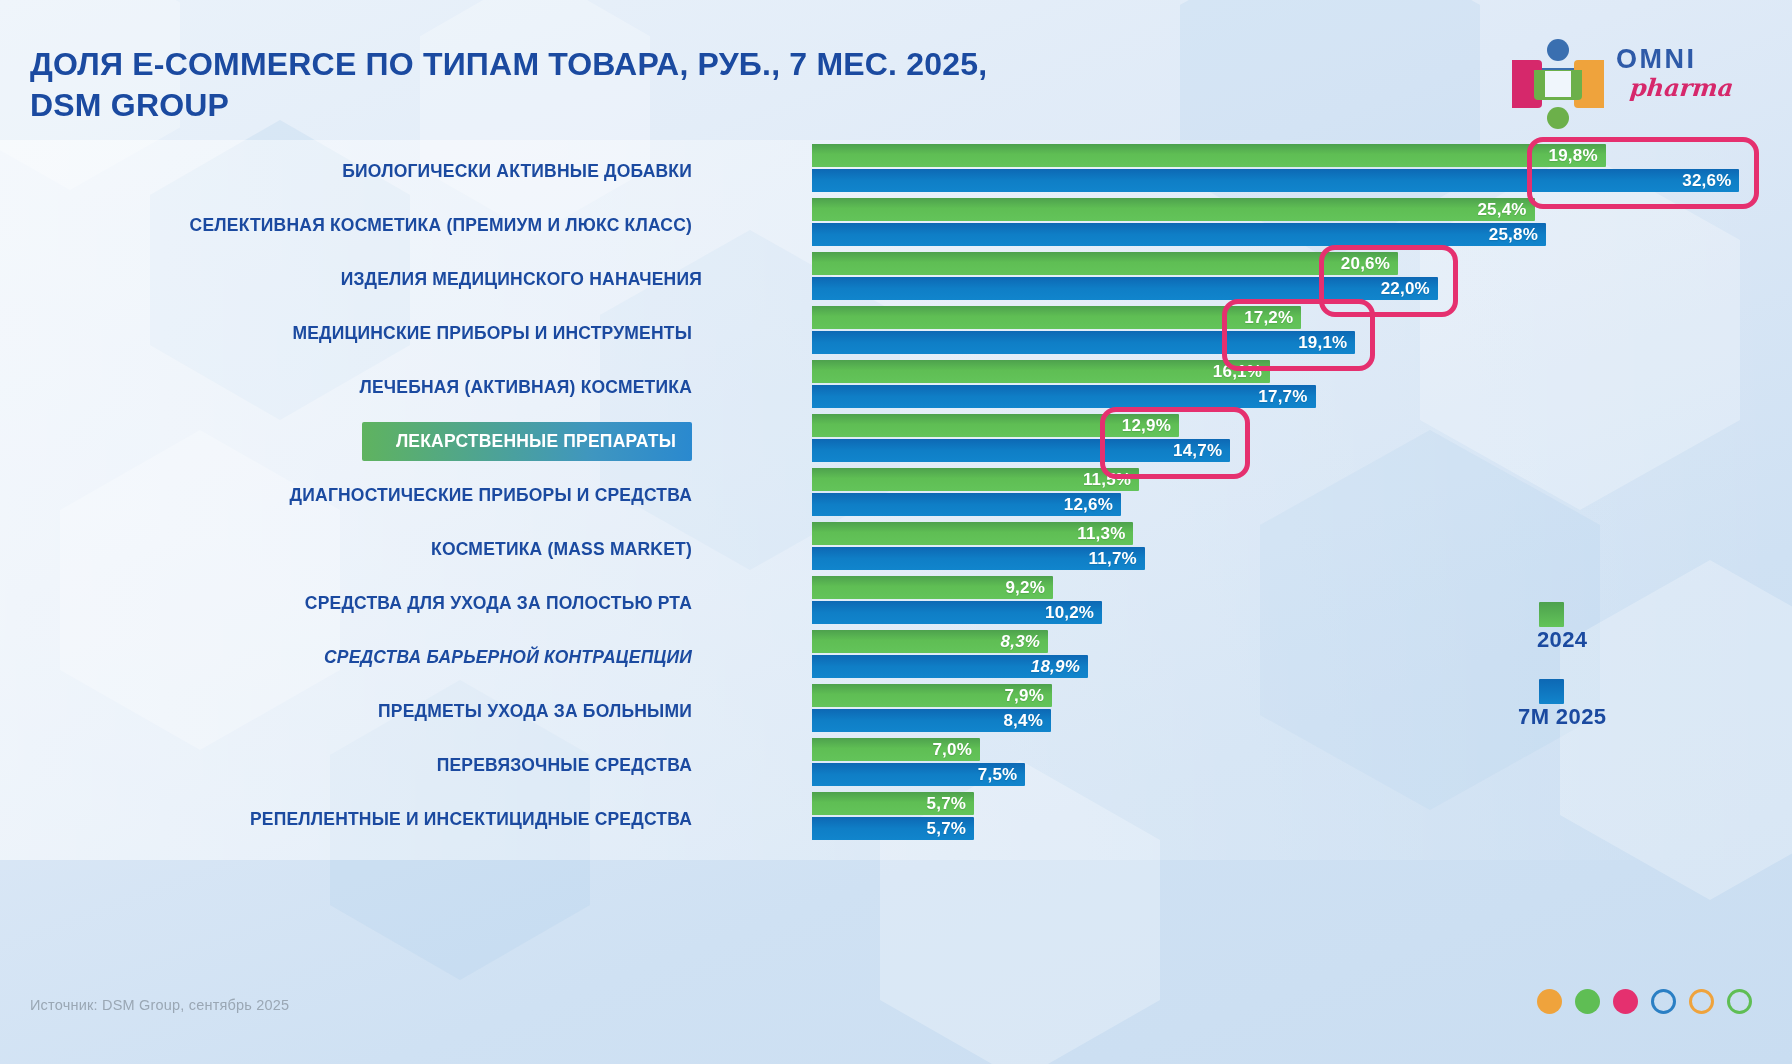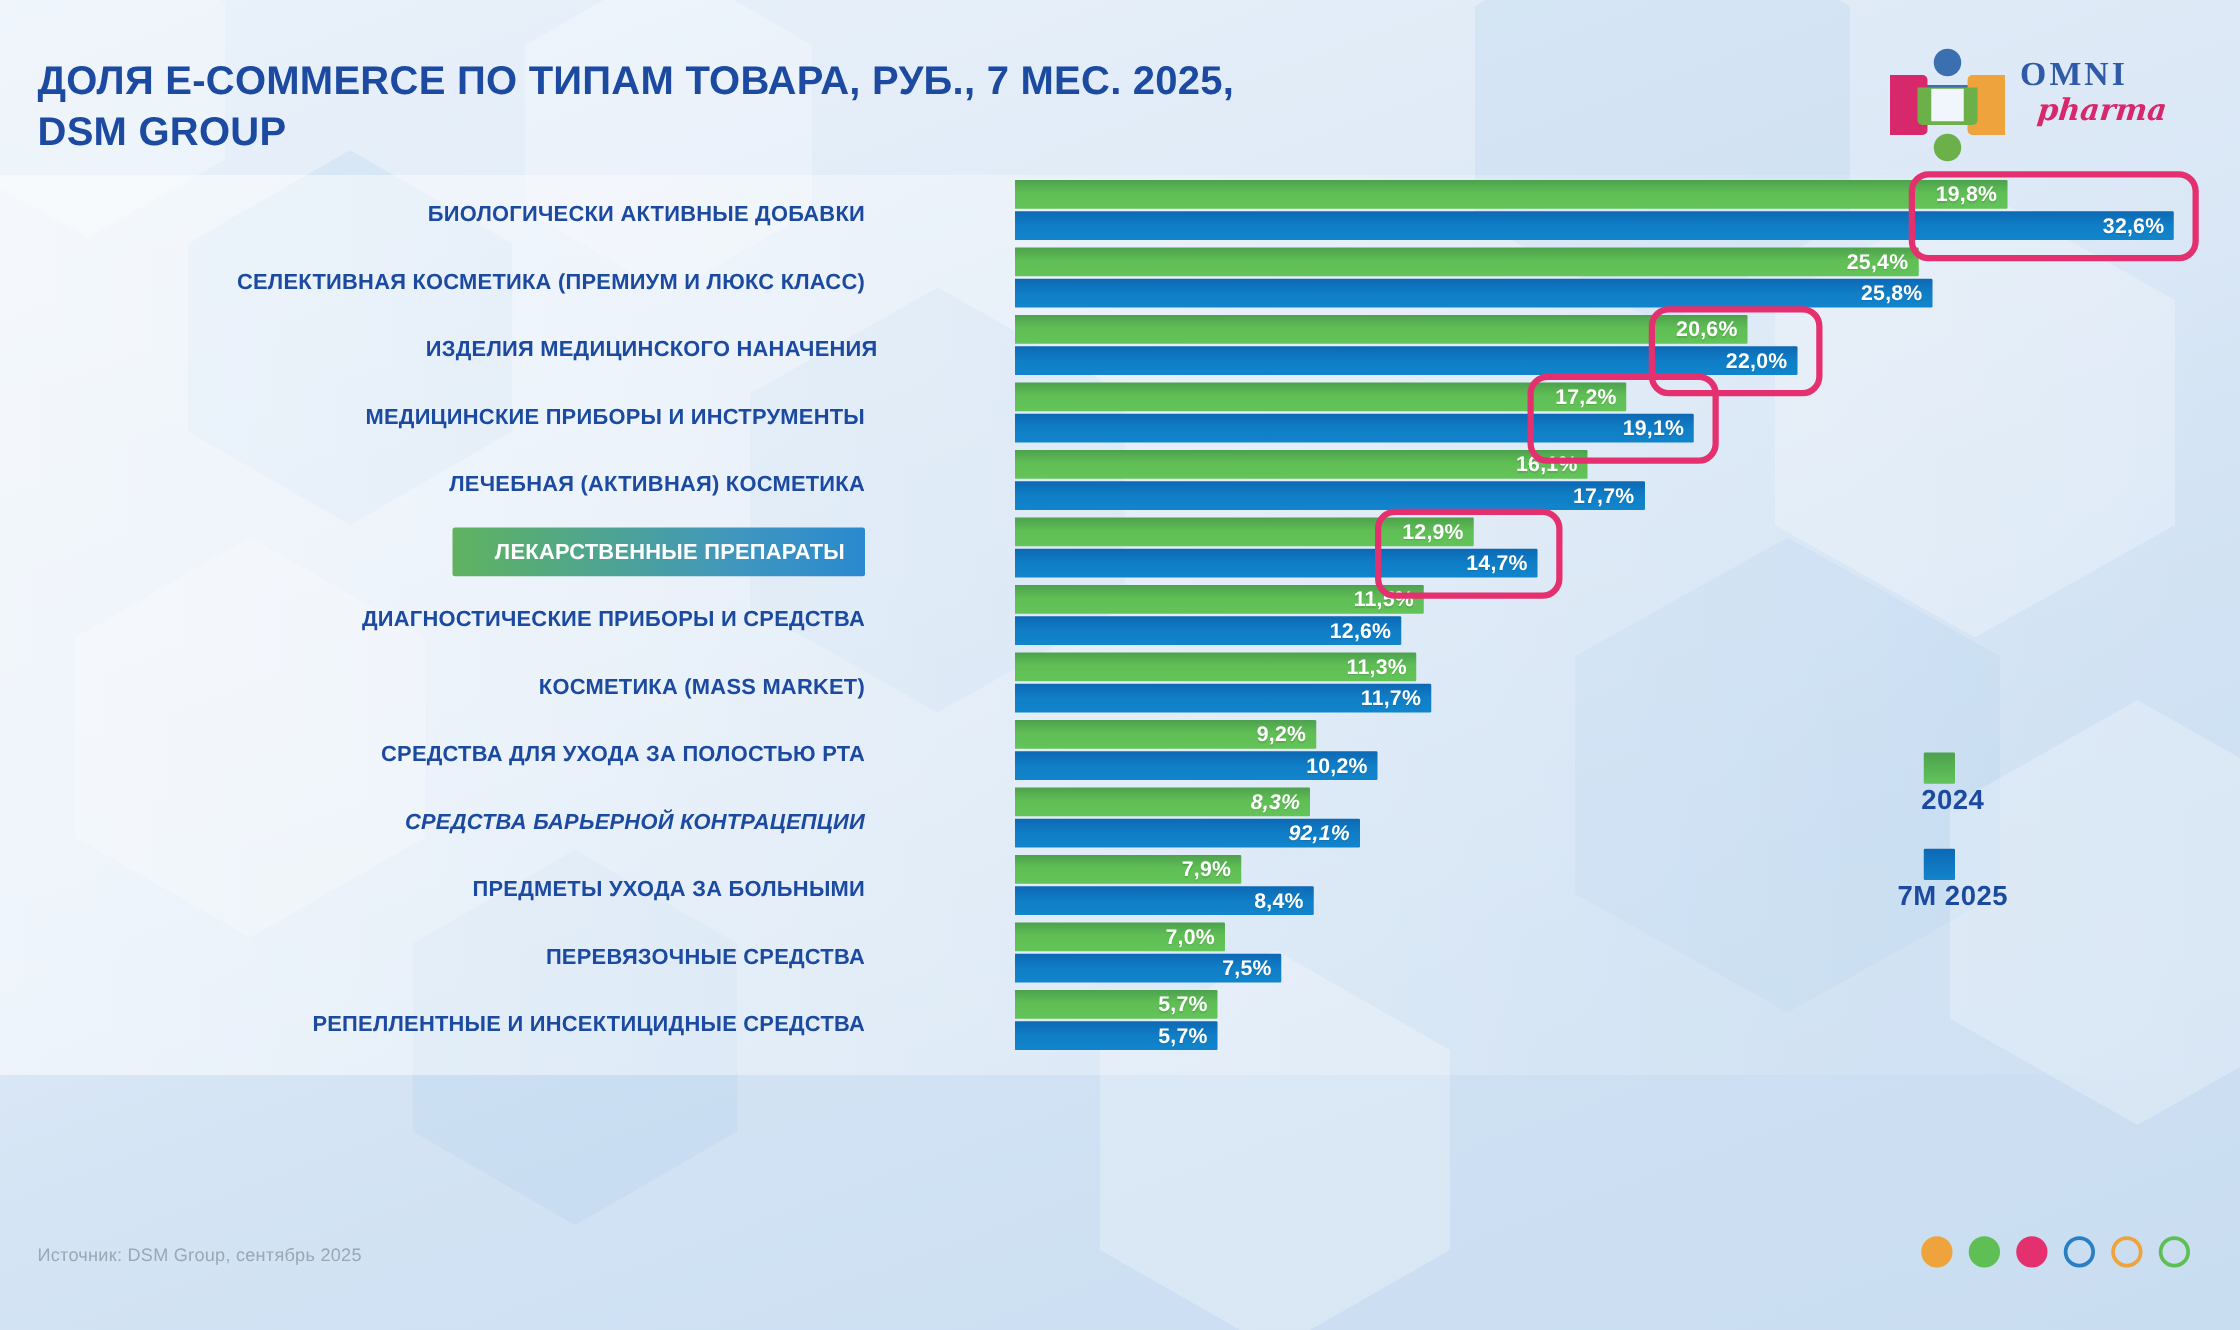--- a/index.html
+++ b/index.html
@@ -38,21 +38,20 @@
   }
   #title .l2{display:block;}
 
   
   #logo{position:absolute;left:1508px;top:30px;width:250px;height:105px;}
   #logomark{position:absolute;left:0;top:4px;width:100px;height:100px;}
   #logotext{position:absolute;left:108px;top:16px;}
   #omni{
     color:#2e5aa8;font-size:27px;font-weight:bold;letter-spacing:2.5px;
     line-height:1;
-    font-family:Liberation Serif, serif;
   }
   #pharma{
     color:#d6286b;font-size:24px;line-height:1;margin-top:3px;margin-left:14px;
     font-family:"DejaVu Serif",serif;font-style:italic;font-weight:bold;
     transform:skewX(-6deg);
   }
 
   
   #chart{position:absolute;left:0;top:140px;width:1792px;height:720px;}
   .row{position:absolute;left:0;width:1792px;height:54px;}
@@ -279,30 +278,30 @@
     </div>
     <div class="row" style="top: 490px; font-style: italic;">
       <div class="rowlabel">
         <span class="txt">СРЕДСТВА БАРЬЕРНОЙ КОНТРАЦЕПЦИИ</span>
       </div>
       <div class="bars">
         <div class="bar g" style="width: 236.135px;">
           <span class="val">8,3%</span>
         </div>
         <div class="bar b" style="width: 275.965px;">
-          <span class="val">92,1%</span>
+          <span class="val">18,9%</span>
         </div>
       </div>
     </div>
     <div class="row" style="top: 544px;">
       <div class="rowlabel">
         <span class="txt">ПРЕДМЕТЫ УХОДА ЗА БОЛЬНЫМИ</span>
       </div>
       <div class="bars">
-        <div class="bar g" style="width: 181px;">
+        <div class="bar g" style="width: 240px;">
           <span class="val">7,9%</span>
         </div>
         <div class="bar b" style="width: 238.98px;">
           <span class="val">8,4%</span>
         </div>
       </div>
     </div>
     <div class="row" style="top: 598px;">
       <div class="rowlabel">
         <span class="txt">ПЕРЕВЯЗОЧНЫЕ СРЕДСТВА</span>

